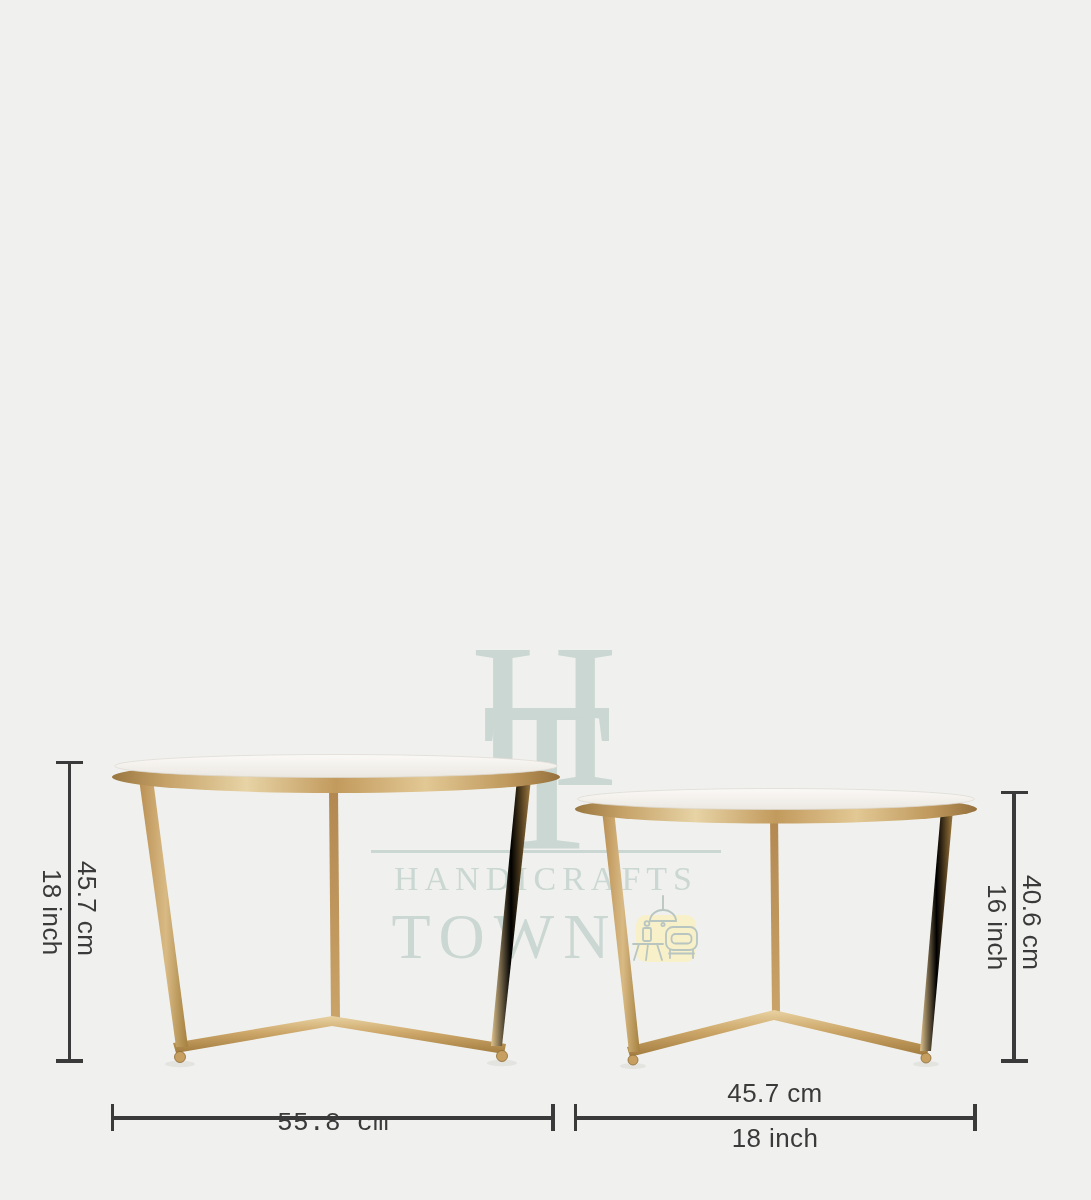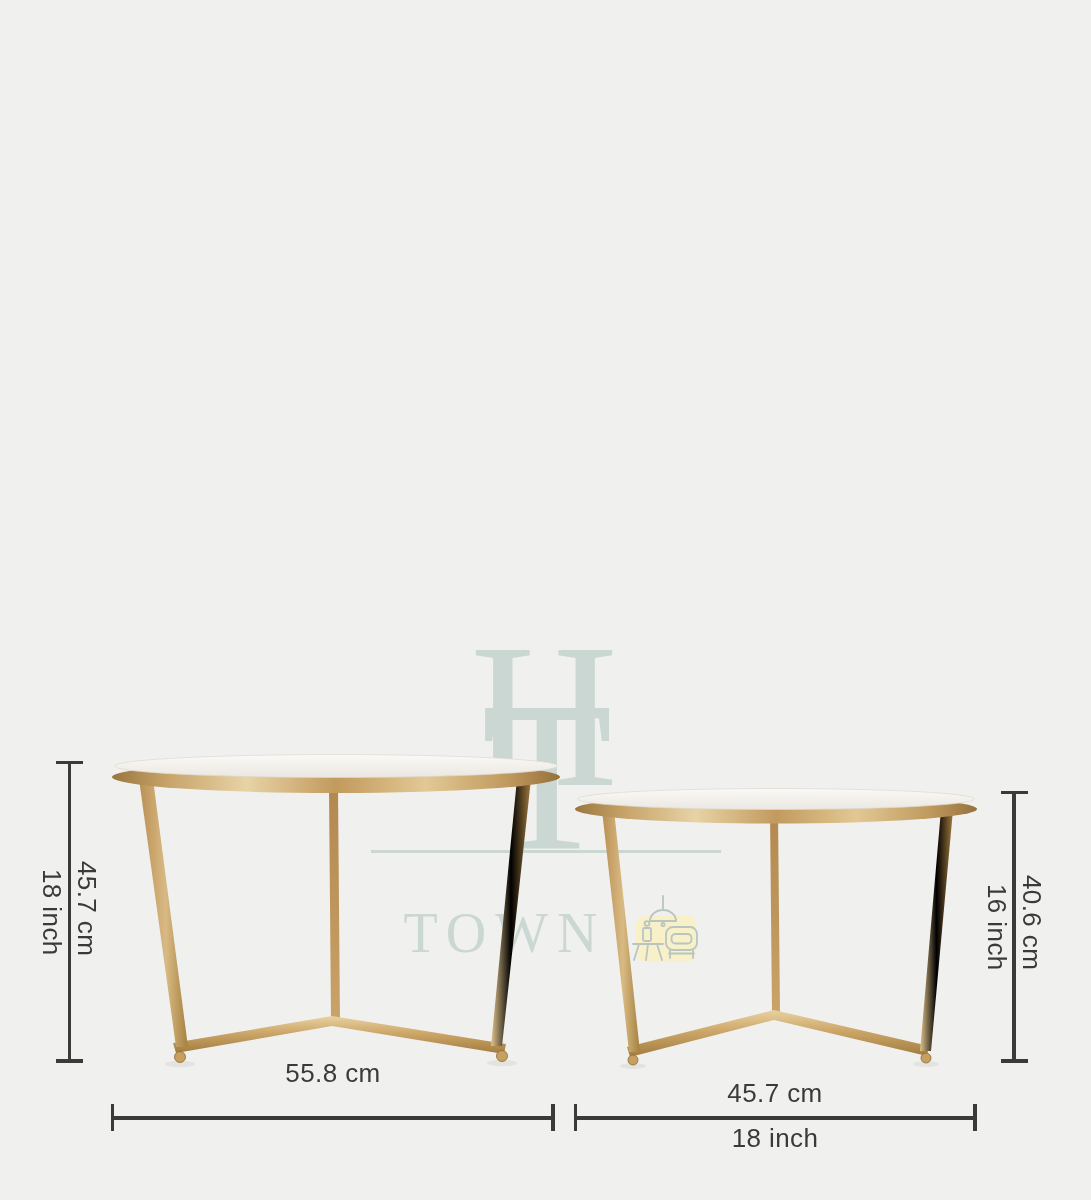--- a/index.html
+++ b/index.html
@@ -11,21 +11,21 @@
   .stage{position:absolute;inset:0;}
   
   .wm-svg{position:absolute;left:0;top:0;z-index:1;}
   .wm-serif{font-family:"Liberation Serif","DejaVu Serif",serif;fill:var(--c-watermark,#cbd7d2);}
   .wm-rule{position:absolute;left:371px;top:850px;width:350px;height:3px;
     background:var(--c-watermark,#cbd7d2);z-index:1;}
   .wm-line1{position:absolute;left:385px;top:861px;width:322px;text-align:center;z-index:1;
     font-family:"Liberation Serif","DejaVu Serif",serif;font-size:34px;line-height:1.05;
     letter-spacing:6px;color:var(--c-watermark,#cbd7d2);}
   .wm-line2{position:absolute;left:355px;top:905px;width:300px;text-align:center;z-index:1;
-    font-family:"Liberation Serif","DejaVu Serif",serif;font-size:56px;line-height:1.0;
+    font-family:"Liberation Serif","DejaVu Serif",serif;font-size:64px;line-height:1.0;
     letter-spacing:9px;color:var(--c-watermark,#cbd7d2);}
   
   .photo-svg{position:absolute;left:0;top:0;z-index:2;}
   
   .dim{position:absolute;background:var(--c-dimension_line,#3a3a3a);z-index:3;}
   .dim-label{position:absolute;z-index:3;color:var(--c-dimension_line,#3a3a3a);
     font-size:26px;font-weight:500;letter-spacing:.4px;white-space:nowrap;}
   .vlabel{writing-mode:vertical-rl;line-height:1.05;}
   .hlabel{width:220px;text-align:center;line-height:1.1;}
 </style>
@@ -55,20 +55,21 @@
       </g>
       <g>
         <rect x="666" y="927" width="31" height="23" rx="7"></rect>
         <rect x="671.5" y="934" width="20" height="9.5" rx="4"></rect>
         <path d="M670,950 v8 M693,950 v8"></path>
         <path d="M669,953.5 h25"></path>
       </g>
     </g>
   </svg>
   <div class="wm-rule"></div>
+  <div class="wm-line1">HANDICRAFTS</div>
   <div class="wm-line2">TOWN</div>
 
   <svg class="photo-svg" width="1091" height="1200" viewBox="0 0 1091 1200">
     <defs>
       <linearGradient id="legL" x1="0" y1="0" x2="1" y2="0">
         <stop offset="0" stop-color="#b98f53"></stop>
           <stop offset=".55" stop-color="#d9ba84"></stop>
         <stop offset="1" stop-color="#a5813f"></stop>
       </linearGradient>
       <linearGradient id="legR" x1="0" y1="0" x2="1" y2="0">
@@ -137,21 +138,21 @@
 
   <div class="dim" style="left:1012px;top:792px;width:3.5px;height:270px;"></div>
   <div class="dim" style="left:1000.5px;top:790.5px;width:27px;height:3.5px;"></div>
   <div class="dim" style="left:1000.5px;top:1059px;width:27px;height:3.5px;"></div>
   <div class="dim-label vlabel" style="left:1018px;top:875px;">40.6 cm</div>
   <div class="dim-label vlabel" style="left:983px;top:884px;">16 inch</div>
 
   <div class="dim" style="left:112px;top:1116px;width:441px;height:3.5px;"></div>
   <div class="dim" style="left:110.5px;top:1104px;width:3.5px;height:27px;"></div>
   <div class="dim" style="left:551px;top:1104px;width:3.5px;height:27px;"></div>
-  <div class="dim-label hlabel" style="left:223px;top:1059px;">55.8 cm</div>
+  <div class="dim-label hlabel" style="left:223px;top:1109px;font-family:Liberation Mono, monospace;">55.8 cm</div>
 
   <div class="dim" style="left:575px;top:1116px;width:400px;height:3.5px;"></div>
   <div class="dim" style="left:573.5px;top:1104px;width:3.5px;height:27px;"></div>
   <div class="dim" style="left:973px;top:1104px;width:3.5px;height:27px;"></div>
   <div class="dim-label hlabel" style="left:665px;top:1079px;">45.7 cm</div>
   <div class="dim-label hlabel" style="left:665px;top:1124px;">18 inch</div>
 
 </div>
 
 </body></html>

